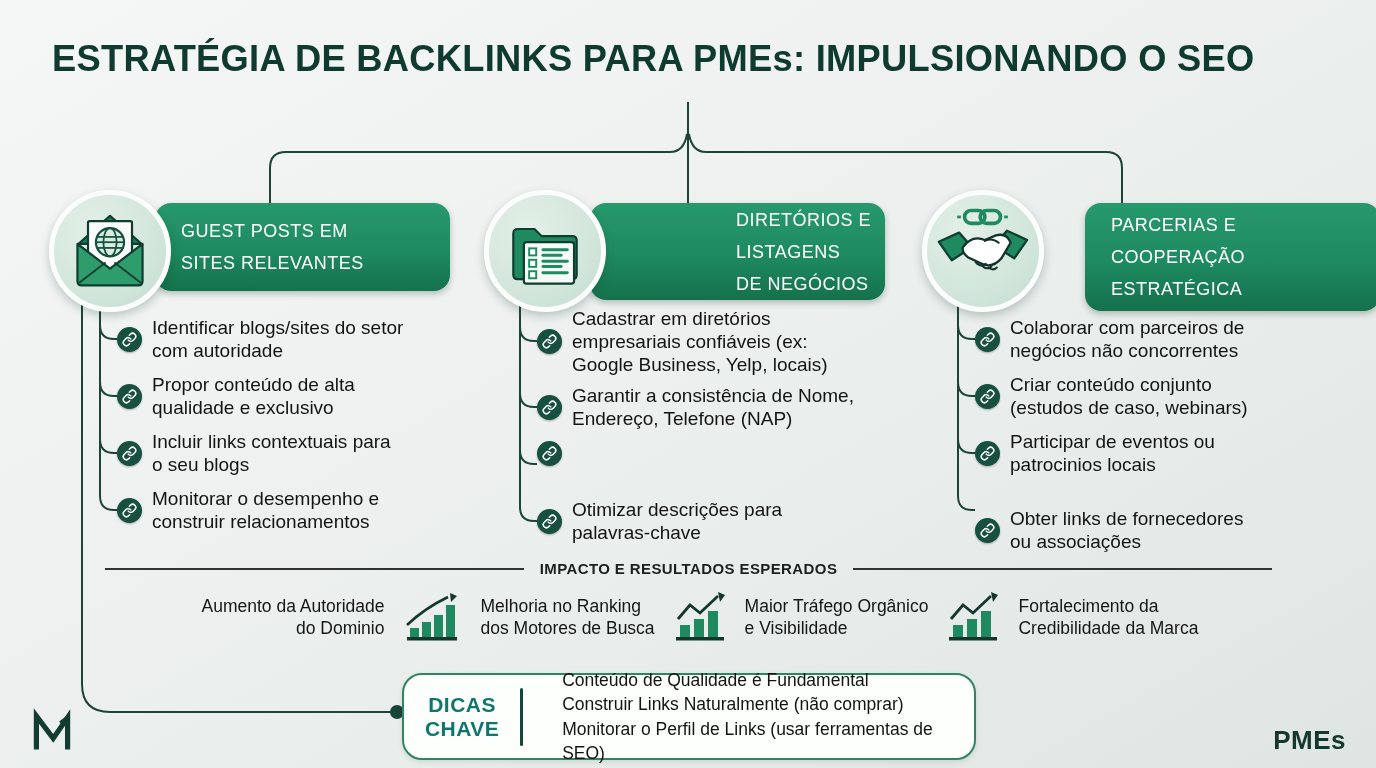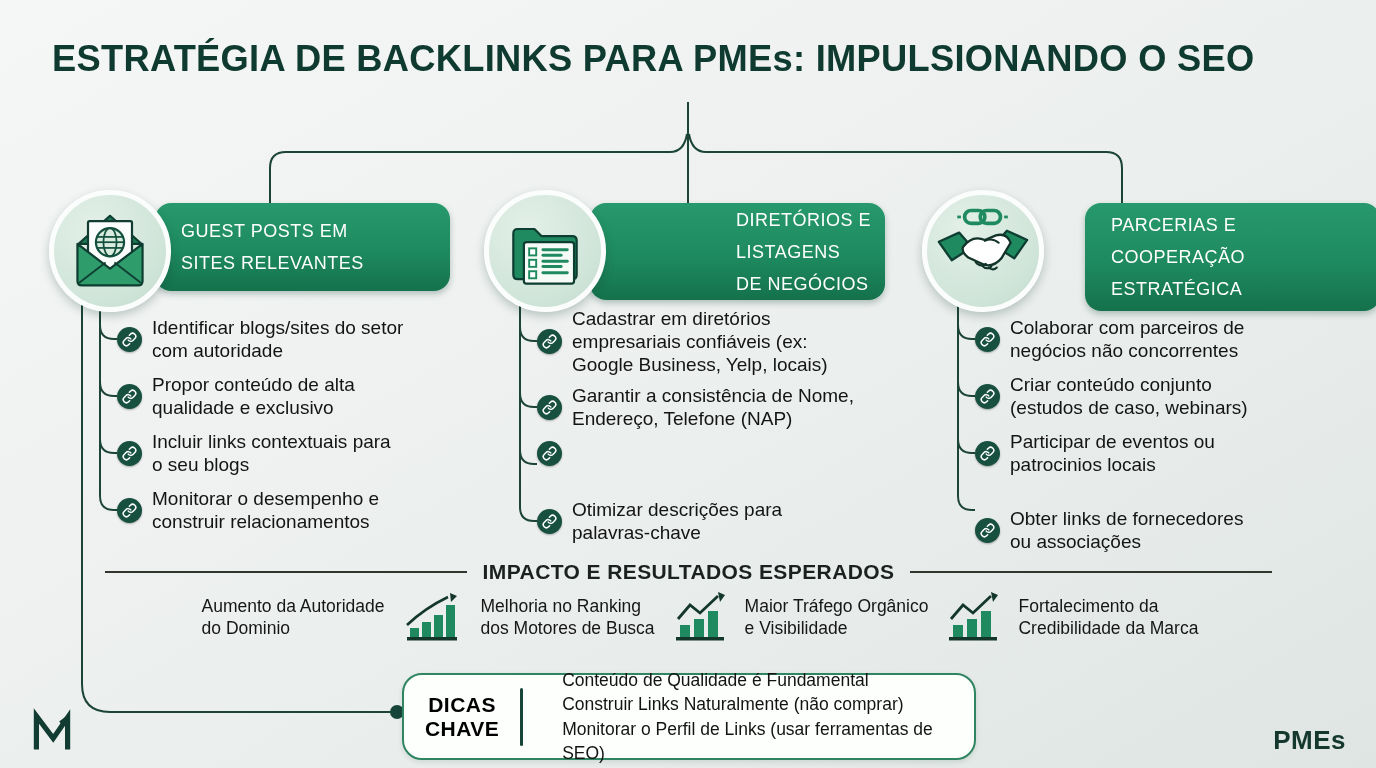--- a/index.html
+++ b/index.html
@@ -24,32 +24,32 @@
     display:flex; align-items:center; justify-content:center;}
   
   .bullet{position:absolute; z-index:1; display:flex; align-items:center; gap:10px;}
   .dot{width:25px; height:25px; border-radius:50%; background:#17503f; flex:0 0 auto;
     display:flex; align-items:center; justify-content:center; box-shadow:0 1px 2px rgba(0,0,0,.3);}
   .btext{margin:0; font-size:19px; line-height:23px; color:#141414;}
   
   .impact-head{position:absolute; z-index:1; left:105px; width:1167px; top:560px;
     display:flex; align-items:center; gap:16px;}
   .impact-head .line{flex:1; height:2px; background:#30352f;}
-  .impact-head .htxt{font-size:21px; font-weight:800; color:#1b211e; letter-spacing:.4px; white-space:nowrap;}
+  .impact-head .htxt{font-size:15px; font-weight:800; color:#1b211e; letter-spacing:.4px; white-space:nowrap;}
   .impact-row{position:absolute; z-index:1; left:110px; width:1180px; top:592px;
     display:flex; align-items:center; justify-content:center; gap:19px;}
   .res{font-size:17.5px; line-height:22px; color:#161616;}
-  .res.r{text-align:left;}
+  .res.r{text-align:right;}
   .gicon{flex:0 0 auto; display:block;}
   
   .tips{position:absolute; z-index:1; left:402px; top:673px; width:570px; height:83px;
     background:#fdfffd; border:2px solid #2f8561; border-radius:20px;
     display:flex; align-items:center; box-shadow:0 2px 5px rgba(20,60,48,.12);}
   .tips .label{width:118px; text-align:center; font-size:21px; line-height:24px;
-    font-weight:800; color:#000000; letter-spacing:.5px;}
+    font-weight:800; color:#0f766e; letter-spacing:.5px;}
   .tips .vdiv{width:3px; height:58px; background:#17453a; border-radius:2px; margin-right:15px;}
   .tips .lines{font-size:17.5px; line-height:24.5px; color:#131313;margin-left:24px;}
   
   .logo{position:absolute; left:30px; bottom:8px; z-index:1;}
   .brand{position:absolute; right:30px; bottom:12px; z-index:1; font-size:26px;
     font-weight:700; color:#15382e; letter-spacing:.5px;}
 </style>
 </head>
 <body>
 

